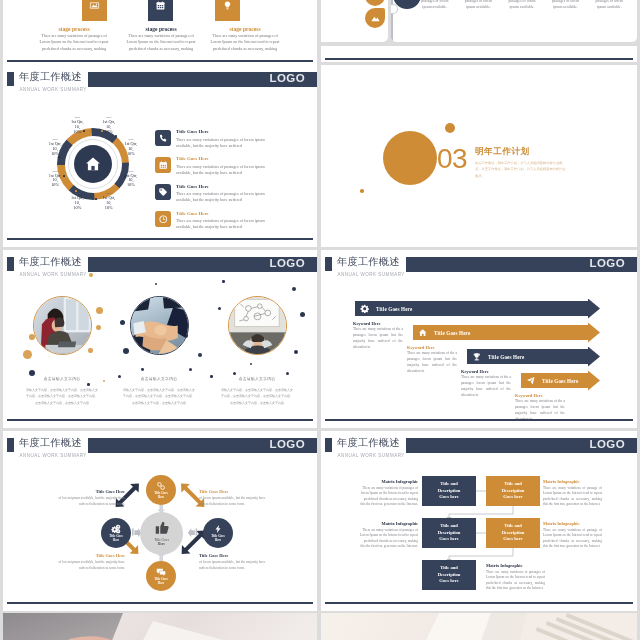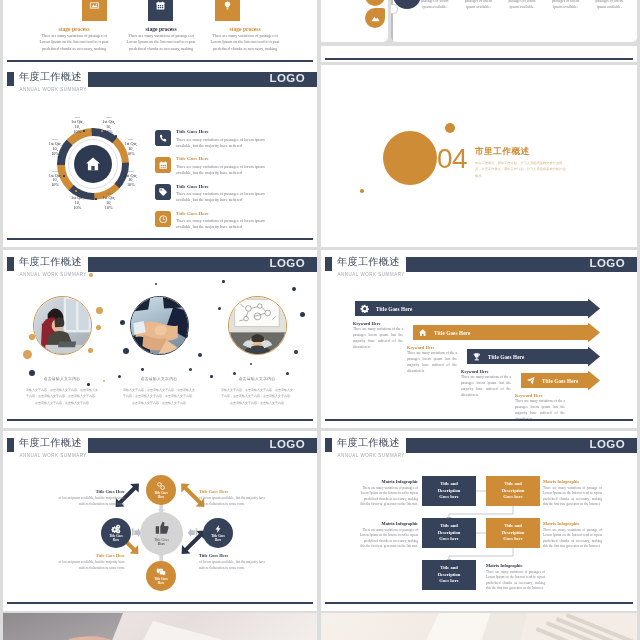--- a/index.html
+++ b/index.html
@@ -383,22 +383,22 @@
         </div>
       </div>
     </div>
     <div class="ftr"></div>
   </div>
 
   <div class="slide s5">
     <div class="sec-big"></div>
     <div class="sec-sm"></div>
     <div class="sec-xs"></div>
-    <div class="sec-num">04</div>
-    <div class="sec-ttl">市里工作概述</div>
+    <div class="sec-num">03</div>
+    <div class="sec-ttl">明年工作计划</div>
     <div class="sec-bd">年度工作概述，明年工作计划，公司人员组织架构分析行业概况，市里工作概述，明年工作计划，公司人员组织架构分析行业概况。</div>
   </div>
 
   <div class="slide s6">
     <div class="hdr"></div>
     <div class="hdr-tick"></div>
     <div class="hdr-cn">年度工作概述</div>
     <div class="hdr-en">ANNUAL WORK SUMMARY</div>
     <div class="logo">LOGO</div>
 

